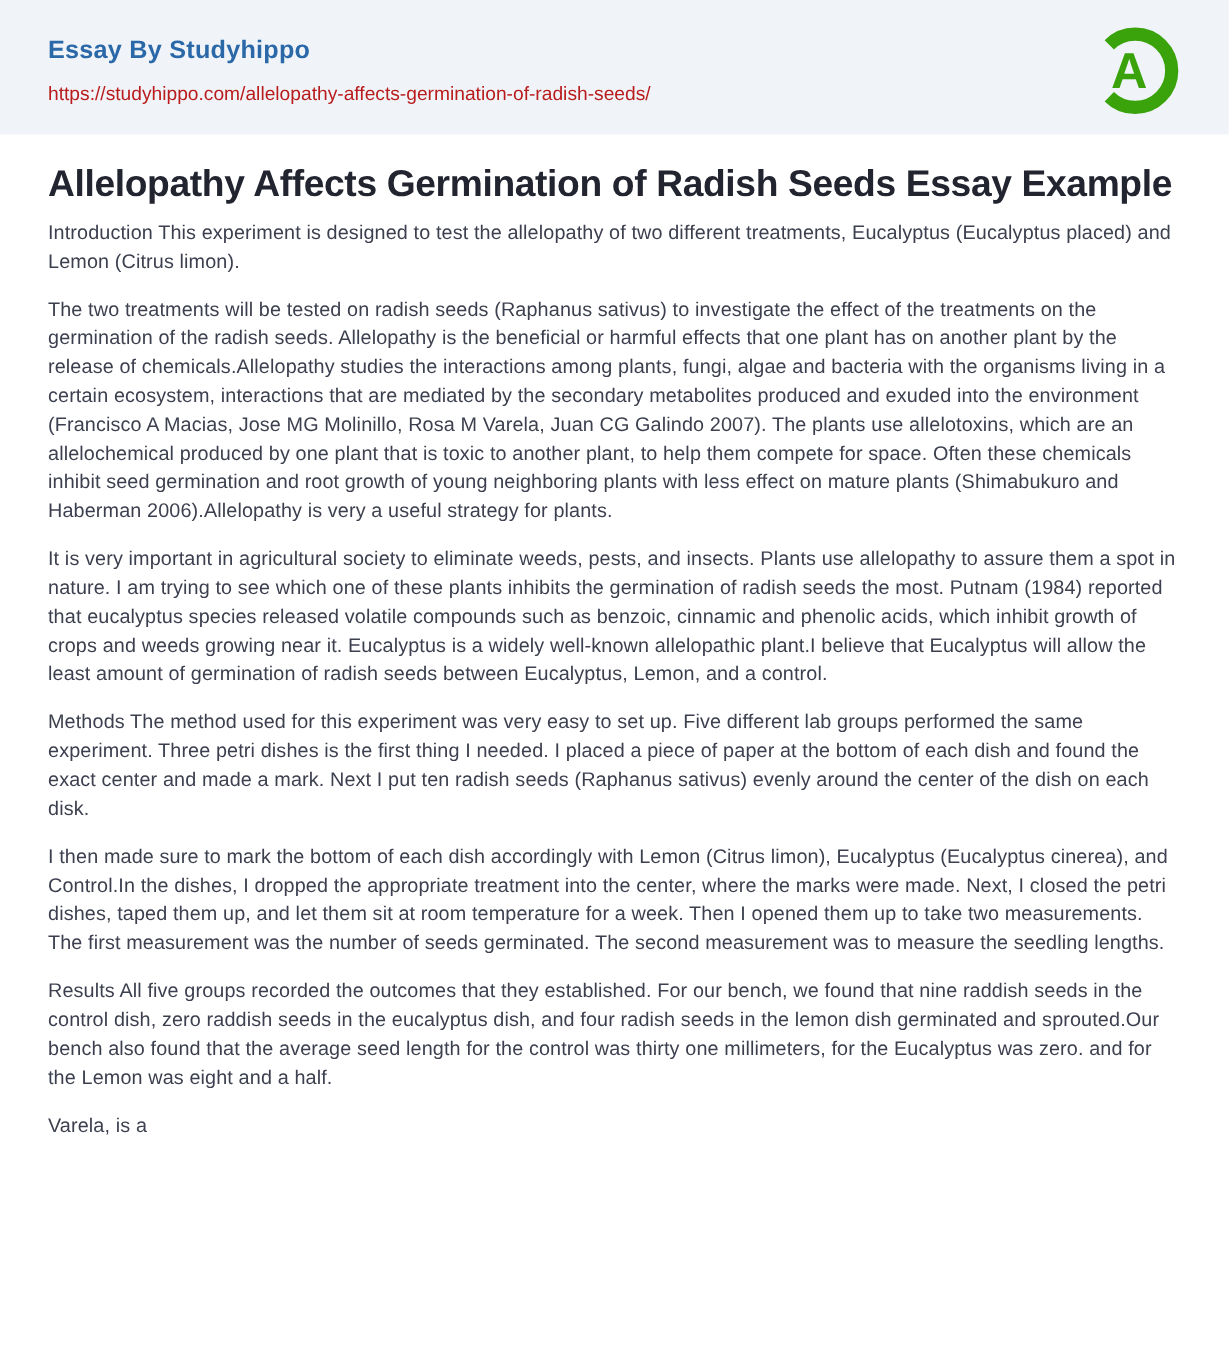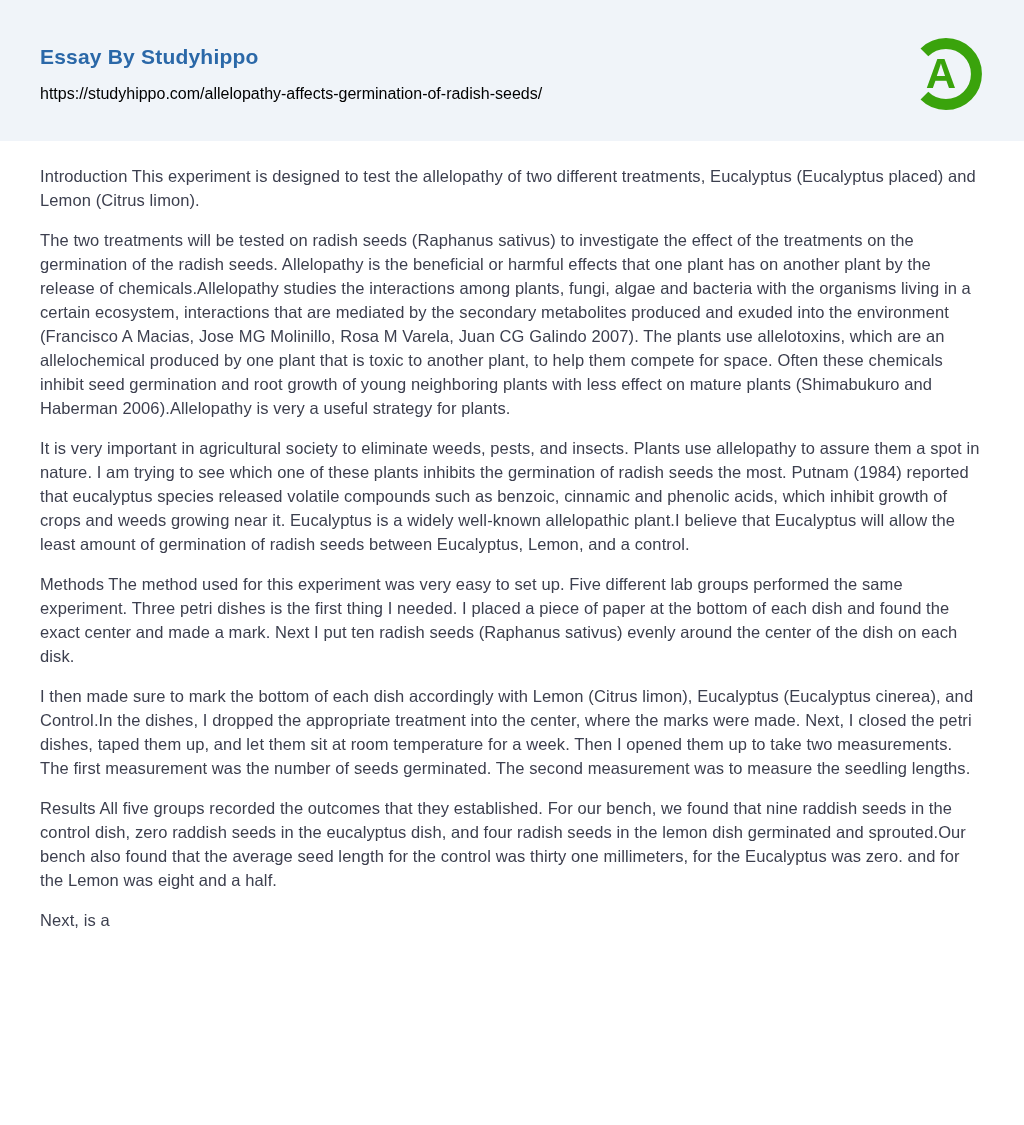--- a/index.html
+++ b/index.html
@@ -10,21 +10,21 @@
     overflow: hidden;
   }
   .page {
     width: 1024px;
     height: 1125px;
     background: #ffffff;
   }
   
   .header {
     width: 1024px;
-    height: 141px;
+    height: 112px;
     background: #f0f4f9;
     display: flex;
     align-items: center;
     justify-content: space-between;
     padding: 0 40px;
   }
   .header-text {
     display: flex;
     flex-direction: column;
     padding-top: 6px;
@@ -32,21 +32,21 @@
   .site-title {
     font-size: 21px;
     font-weight: 700;
     color: #2b68a8;
     letter-spacing: 0.2px;
     margin-bottom: 16px;
   }
   .page-url {
     font-size: 16px;
     font-weight: 400;
-    color: #000000;
+    color: #b91c1c;
     text-decoration: none;
   }
   .logo {
     width: 76px;
     height: 82px;
     display: flex;
     align-items: center;
     justify-content: center;
     margin-top: 6px;
   }
@@ -86,24 +86,25 @@
     <div class="logo">
       <svg width="76" height="82" viewBox="0 0 76 82">
 
         <path d="M 16.4 19.4 A 30.5 30.5 0 1 1 16.4 62.6" fill="none" stroke="#3aa30c" stroke-width="11" stroke-linecap="butt"></path>
         <text x="33" y="55" text-anchor="middle" font-family="Liberation Sans, DejaVu Sans, sans-serif" font-size="42" font-weight="600" fill="#3aa30c">A</text>
       </svg>
     </div>
   </header>
 
   <main class="article">
+    <h1 class="essay-title">Allelopathy Affects Germination of Radish Seeds Essay Example</h1>
     <div class="essay-body" id="essay-body">
         <p>Introduction This experiment is designed to test the allelopathy of two different treatments, Eucalyptus (Eucalyptus placed) and Lemon (Citrus limon).</p>
         <p>The two treatments will be tested on radish seeds (Raphanus sativus) to investigate the effect of the treatments on the germination of the radish seeds. Allelopathy is the beneficial or harmful effects that one plant has on another plant by the release of chemicals.Allelopathy studies the interactions among plants, fungi, algae and bacteria with the organisms living in a certain ecosystem, interactions that are mediated by the secondary metabolites produced and exuded into the environment (Francisco A Macias, Jose MG Molinillo, Rosa M Varela, Juan CG Galindo 2007). The plants use allelotoxins, which are an allelochemical produced by one plant that is toxic to another plant, to help them compete for space. Often these chemicals inhibit seed germination and root growth of young neighboring plants with less effect on mature plants (Shimabukuro and Haberman 2006).Allelopathy is very a useful strategy for plants.</p>
         <p>It is very important in agricultural society to eliminate weeds, pests, and insects. Plants use allelopathy to assure them a spot in nature. I am trying to see which one of these plants inhibits the germination of radish seeds the most. Putnam (1984) reported that eucalyptus species released volatile compounds such as benzoic, cinnamic and phenolic acids, which inhibit growth of crops and weeds growing near it. Eucalyptus is a widely well-known allelopathic plant.I believe that Eucalyptus will allow the least amount of germination of radish seeds between Eucalyptus, Lemon, and a control.</p>
         <p>Methods The method used for this experiment was very easy to set up. Five different lab groups performed the same experiment. Three petri dishes is the first thing I needed. I placed a piece of paper at the bottom of each dish and found the exact center and made a mark. Next I put ten radish seeds (Raphanus sativus) evenly around the center of the dish on each disk.</p>
         <p>I then made sure to mark the bottom of each dish accordingly with Lemon (Citrus limon), Eucalyptus (Eucalyptus cinerea), and Control.In the dishes, I dropped the appropriate treatment into the center, where the marks were made. Next, I closed the petri dishes, taped them up, and let them sit at room temperature for a week. Then I opened them up to take two measurements. The first measurement was the number of seeds germinated. The second measurement was to measure the seedling lengths.</p>
         <p>Results All five groups recorded the outcomes that they established. For our bench, we found that nine raddish seeds in the control dish, zero raddish seeds in the eucalyptus dish, and four radish seeds in the lemon dish germinated and sprouted.Our bench also found that the average seed length for the control was thirty one millimeters, for the Eucalyptus was zero. and for the Lemon was eight and a half.</p>
-        <p>Next, is a</p>
+        <p>Varela, is a</p>
       </div>
   </main>
 
 </div>
 
 </body></html>

